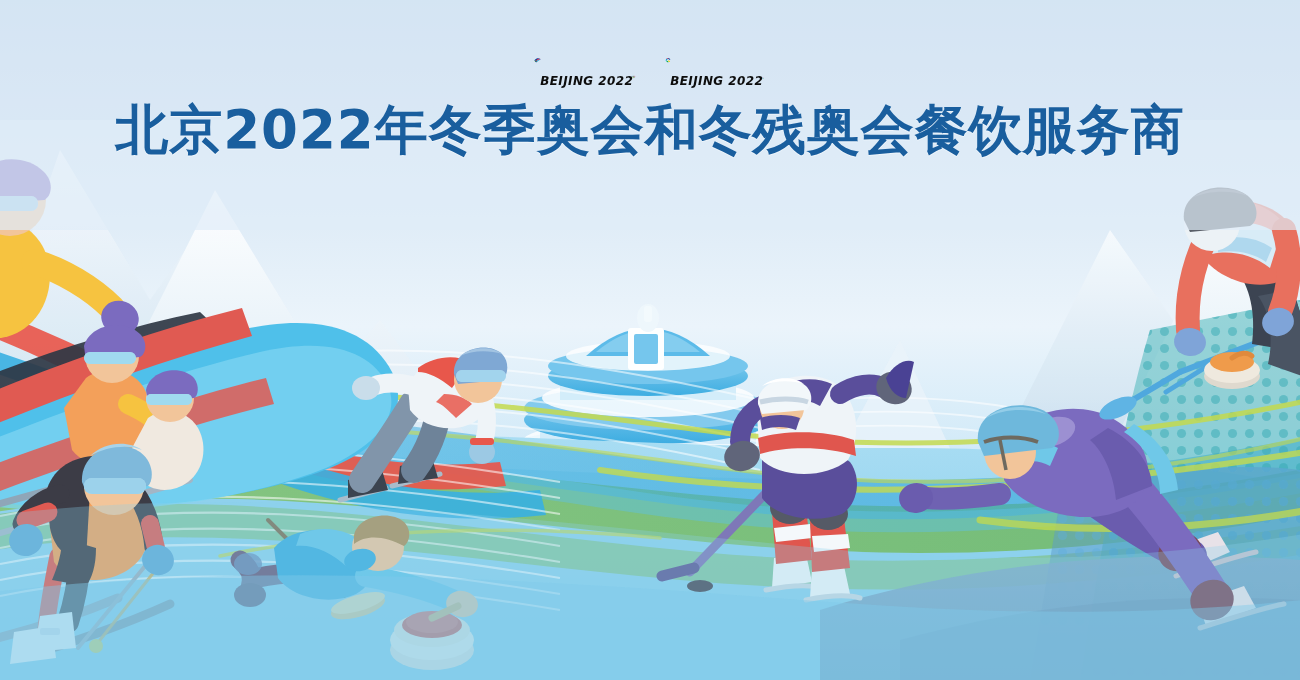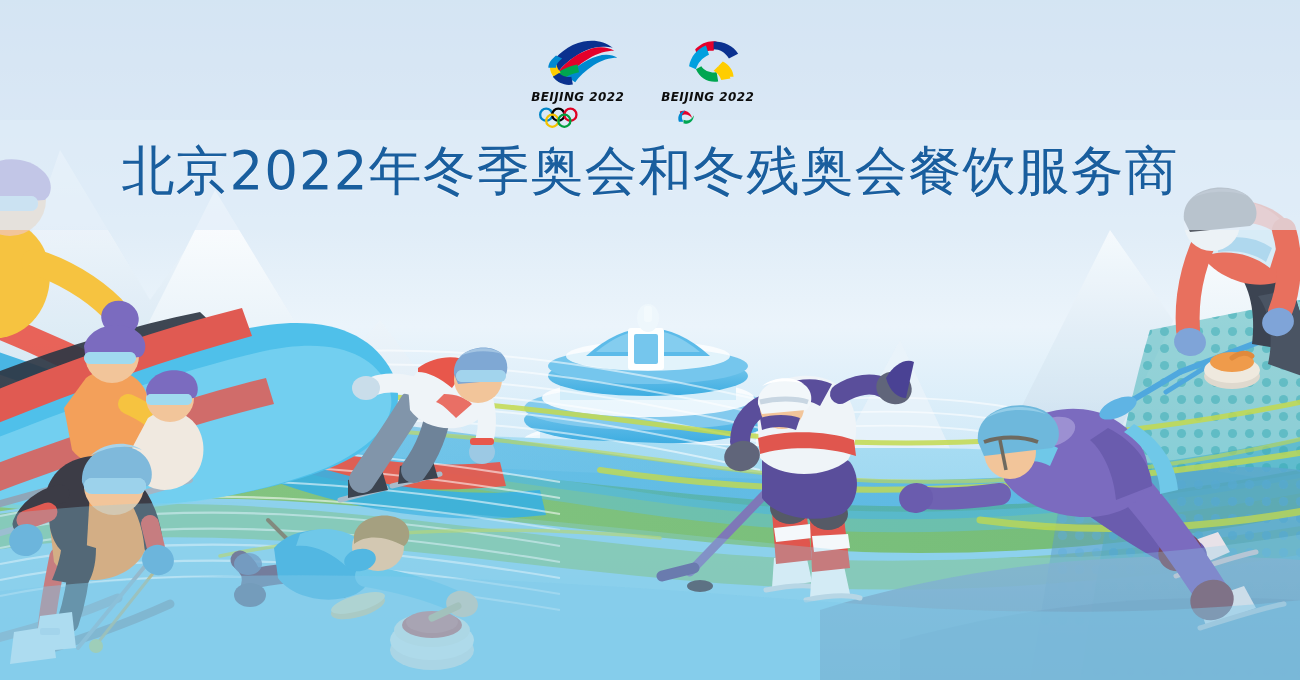--- a/index.html
+++ b/index.html
@@ -40,41 +40,40 @@
     display: flex;
     justify-content: center;
     align-items: flex-start;
     gap: 26px;
     padding-top: 32px;
   }
 
   .logo-item {
     width: 104px;
     display: flex;
-    flex-direction: column;
-    align-items: flex-start;
+    align-items: flex-end;
   }
   .logo-mark { height: 56px; display:block; }
   .logo-word {
     font-family: "DejaVu Sans", sans-serif;
     font-weight: bold;
     font-style: italic;
     font-size: 11.5px;
     letter-spacing: 0.4px;
     color: #0d0d0d;
     margin-top: 2px;
     transform: scaleX(1.04);
     white-space: nowrap;
   }
   .logo-sym { margin-top: 3px; display:block; }
 
   #page-title {
     margin: 14px 0 0 0;
     font-family: "DejaVu Sans", "Liberation Sans", sans-serif;
-    font-weight: normal;
+    font-weight: bold;
     font-size: 53px;
     line-height: 1.05;
     letter-spacing: 1px;
     color: #195E9E;
     text-shadow: 0 1px 0 rgba(255,255,255,0.45);
     white-space: nowrap;
   }
 
   
   svg.layer { display: block; }

